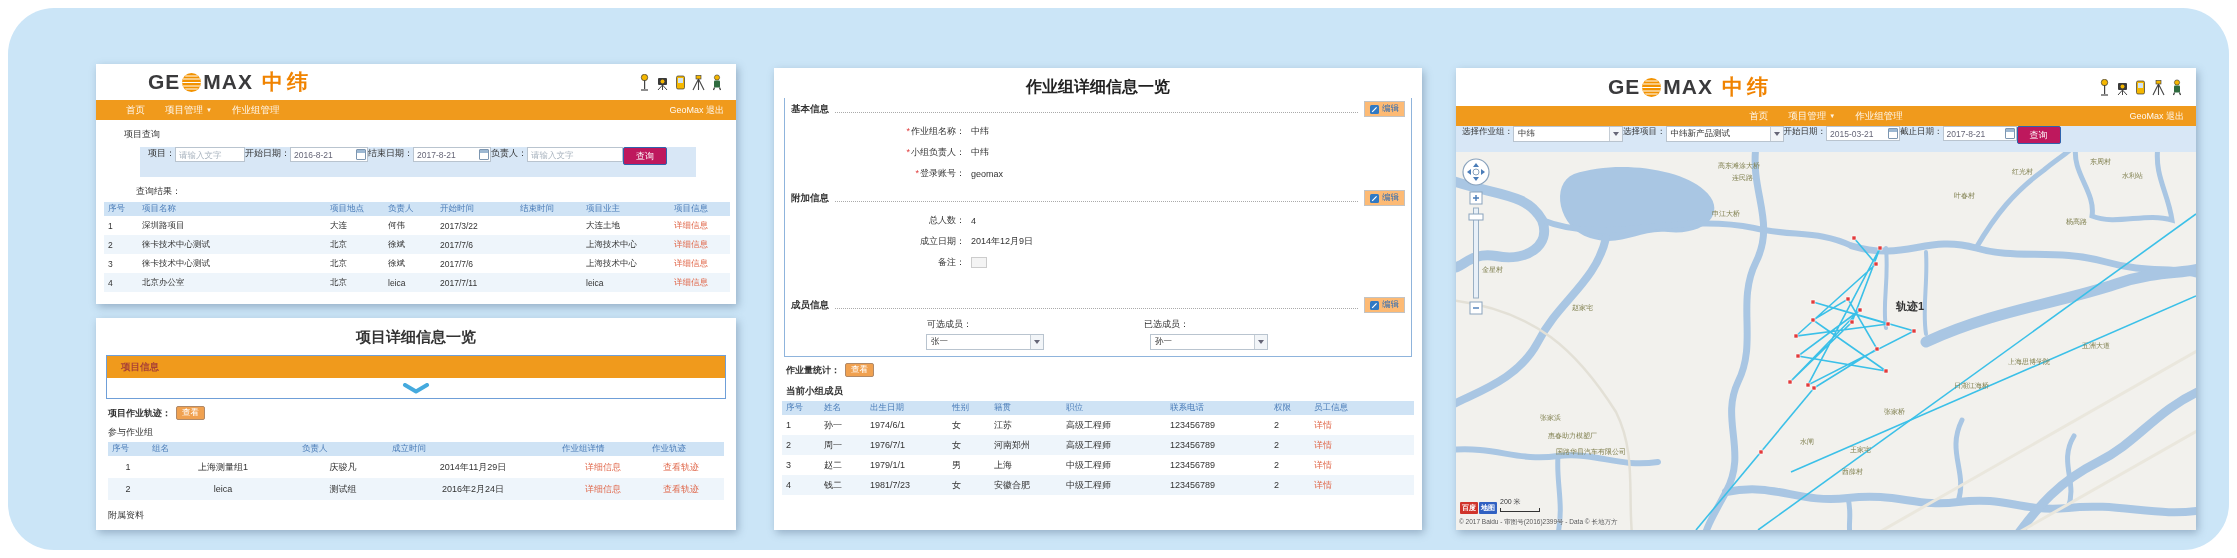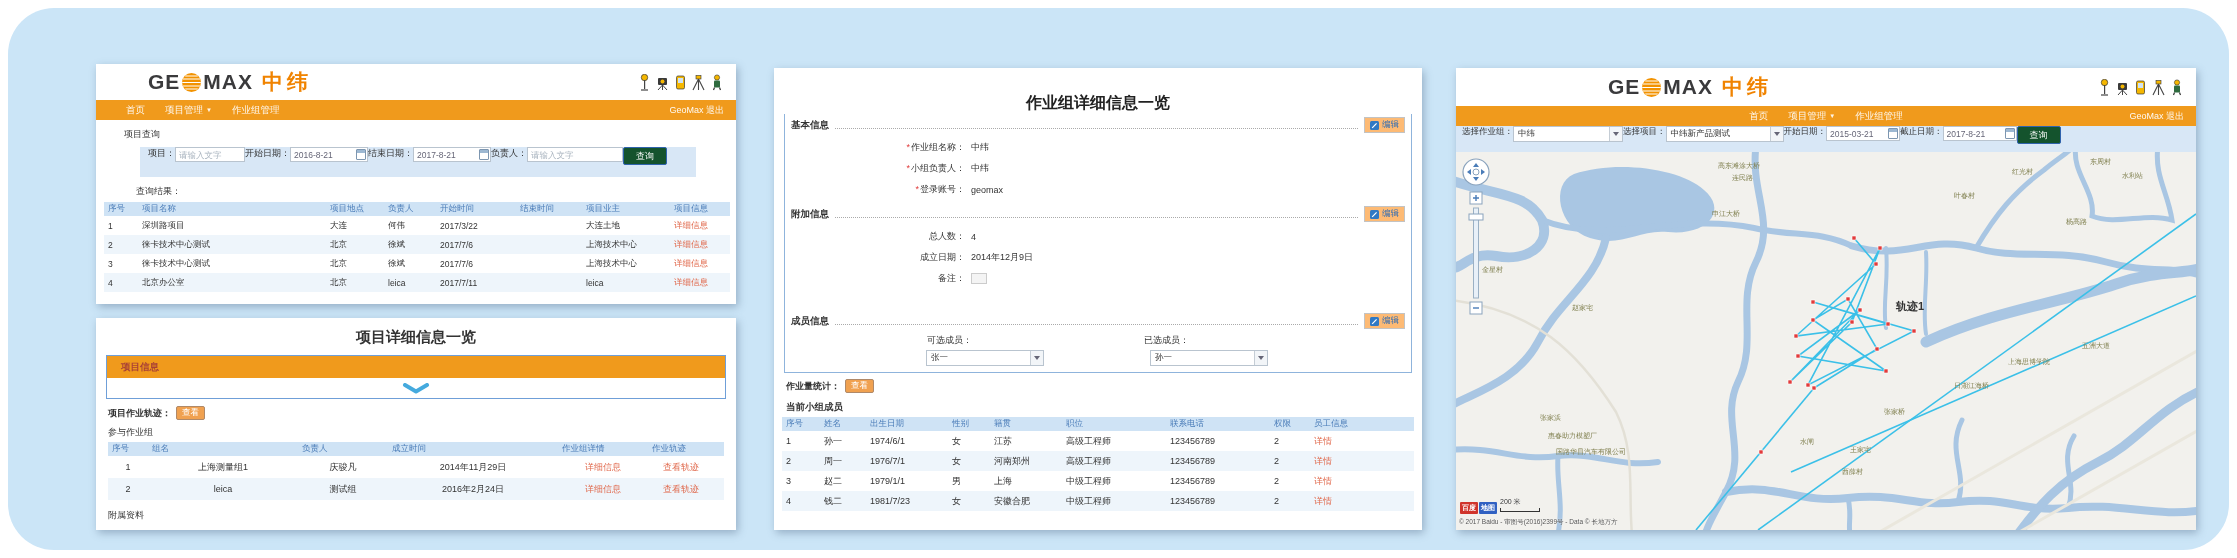--- a/index.html
+++ b/index.html
@@ -22,21 +22,21 @@
   .nav .caret{font-size:6px;color:rgba(255,255,255,.9)}
   .nav .out{position:absolute;right:12px;font-size:9px;color:rgba(255,255,255,.95)}
 
   
   .fbar{background:#d8e7f6;display:flex;align-items:flex-start;gap:0;font-size:9px;color:#333}
   .lab{white-space:nowrap}
   .inp{height:15px;border:1px solid #b9c4cf;background:#fff;font-size:8.5px;padding:0 3px;color:#667;font-family:"Liberation Sans",sans-serif;outline:none}
   .inp::placeholder{color:#a9b4bf}
   .dwrap{position:relative;display:flex;align-items:center}
   .cal{position:absolute;right:2px;width:10px;height:11px;border:1px solid #7d96b0;background:linear-gradient(#9db8d2 0 3px,#fff 3px);border-radius:1px}
-  .btn-q{height:18px;padding:0 12px;background:#14532d;color:#fff;font-size:9px;border:1px solid #2f63ad;border-radius:2px;font-family:"Liberation Sans",sans-serif}
+  .btn-q{height:18px;padding:0 12px;background:#be185d;color:#fff;font-size:9px;border:1px solid #2f63ad;border-radius:2px;font-family:"Liberation Sans",sans-serif}
   .sel{height:16px;border:1px solid #b9c4cf;background:#fff;display:flex;align-items:center;justify-content:space-between;font-size:8.5px;color:#333;padding-left:4px}
   .sel .ar{width:13px;align-self:stretch;border-left:1px solid #c5cdd5;display:flex;align-items:center;justify-content:center;background:#f2f5f8}
   .tri{width:0;height:0;border-left:3px solid transparent;border-right:3px solid transparent;border-top:4px solid #667}
 
   
   .tbl{font-size:8.5px;color:#333}
   .trh{display:flex;align-items:center;height:14px;background:#cfe3f5;color:#4a7cb8}
   .tr{display:flex;align-items:center;height:19px;background:#fff}
   .tr.alt{background:#eef5fb}
   .tbl span{padding-left:4px;overflow:hidden;white-space:nowrap}
@@ -67,21 +67,21 @@
   .pb-bar{height:22px;background:#f09a1c;color:#a94136;font-size:9.5px;display:flex;align-items:center;padding-left:14px;font-weight:bold}
   .pb-arrow{height:20px;display:flex;align-items:center;justify-content:center;background:#fff}
   .pb-line{display:flex;align-items:center;gap:5px;margin:7px 0 0 12px;font-size:9px;color:#333;font-weight:bold}
   .btn-view{height:14px;padding:0 5px;background:#f0a150;border:1px solid #b08968;color:#fff;font-size:8.5px;display:inline-flex;align-items:center;border-radius:2px;font-family:Liberation Sans, sans-serif}
   .pb-sub{margin:6px 0 3px 12px;font-size:9px;color:#333}
   #pB .tbl{margin:0 12px}
   .pb-att{margin:9px 0 0 12px;font-size:9px;color:#333}
 
   
   #pC{left:774px;top:68px;width:648px;height:462px}
-  .pc-title{font-size:16px;font-weight:bold;text-align:center;color:#222;padding-top:25px}
+  .pc-title{font-size:16px;font-weight:bold;text-align:center;color:#222;padding-top:9px}
   .pc-bar{margin:12px 10px 0;height:22px;background:#f09a1c;color:#fff;font-size:10px;display:flex;align-items:center;padding-left:14px}
   .pc-box{margin:0 10px;border:1px solid #8fb4dc;border-top:none;padding-bottom:6px}
   .sec-row{display:flex;align-items:center;padding:4px 6px 0;height:18px}
   .sec-name{font-size:9.5px;font-weight:bold;color:#333;white-space:nowrap}
   .sec-dots{flex:1;border-bottom:1px dotted #aaa;margin:0 6px;height:0;align-self:center;position:relative;top:3px}
   .btn-edit{height:16px;padding:7px 5px;border:1px solid #c3c3c3;background:#fdba74;display:flex;align-items:center;gap:3px;font-size:8.5px;color:#2e6cb5;font-family:"Liberation Sans",sans-serif}
   .fld{display:flex;align-items:center;font-size:9px;color:#333;margin-top:10px;height:11px}
   .fld .fl{width:170px;text-align:right;margin-left:10px}
   .fld .star{color:#e03a3a;margin-right:1px}
   .fld .fv{margin-left:6px}

